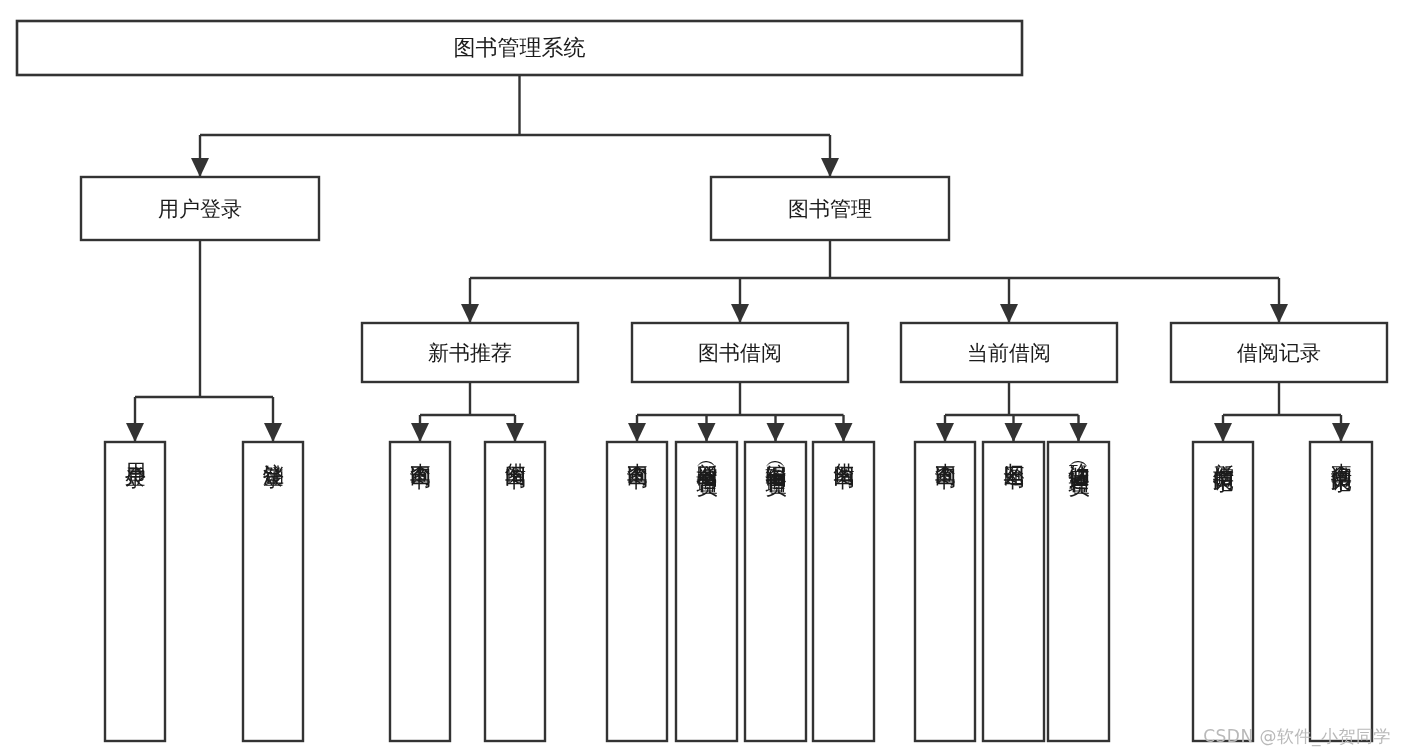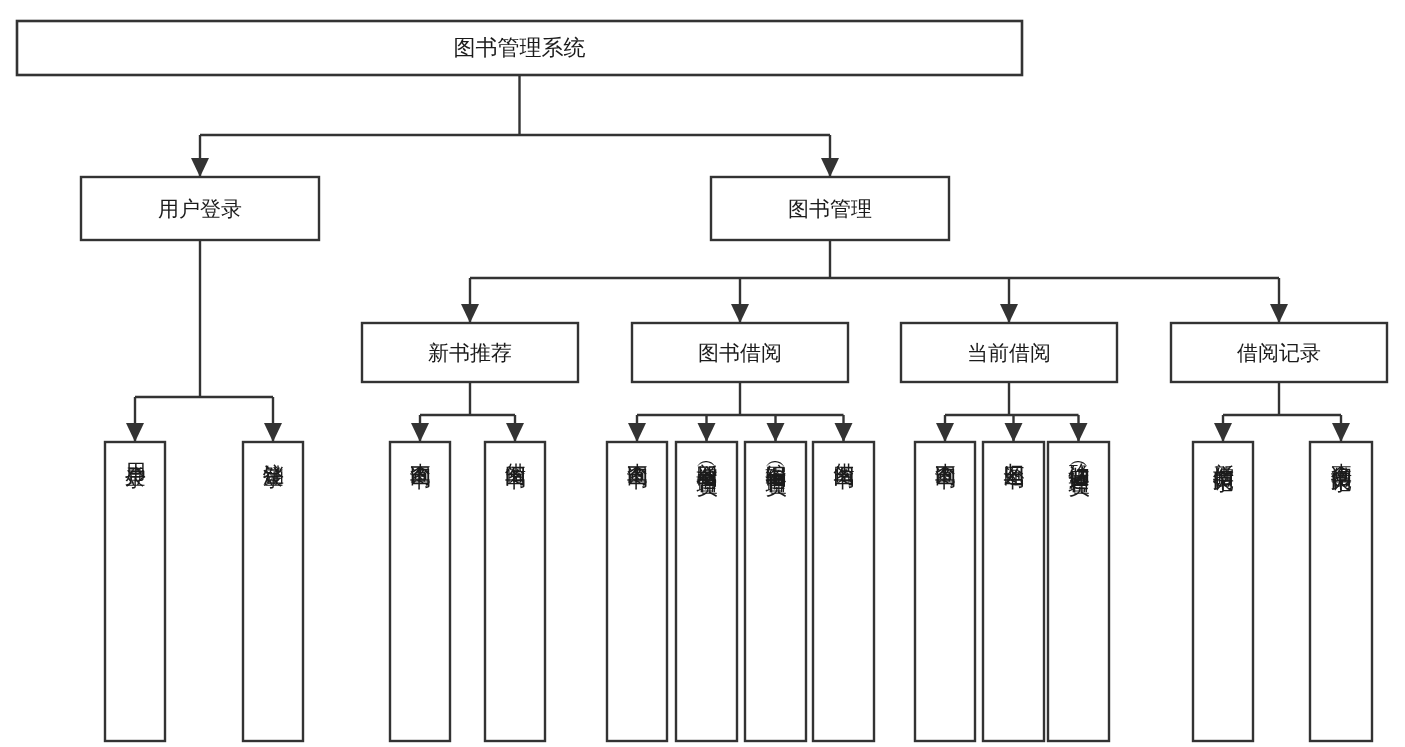--- a/index.html
+++ b/index.html
@@ -208,13 +208,14 @@
       <div class="leaf-label-wrap" style="left: 1048px; top: 435px; width: 61px; height: 299px;">
         <span class="leaf-label">确认归还（管理员）</span>
       </div>
       <div class="leaf-label-wrap" style="left: 1193px; top: 435px; width: 60px; height: 299px;">
         <span class="leaf-label">新增借阅记录</span>
       </div>
       <div class="leaf-label-wrap" style="left: 1310px; top: 435px; width: 62px; height: 299px;">
         <span class="leaf-label">查询借阅记录</span>
       </div>
     </div>
+  <div class="watermark">CSDN @软件_小贺同学</div>
 </div>
 
 </body></html>

